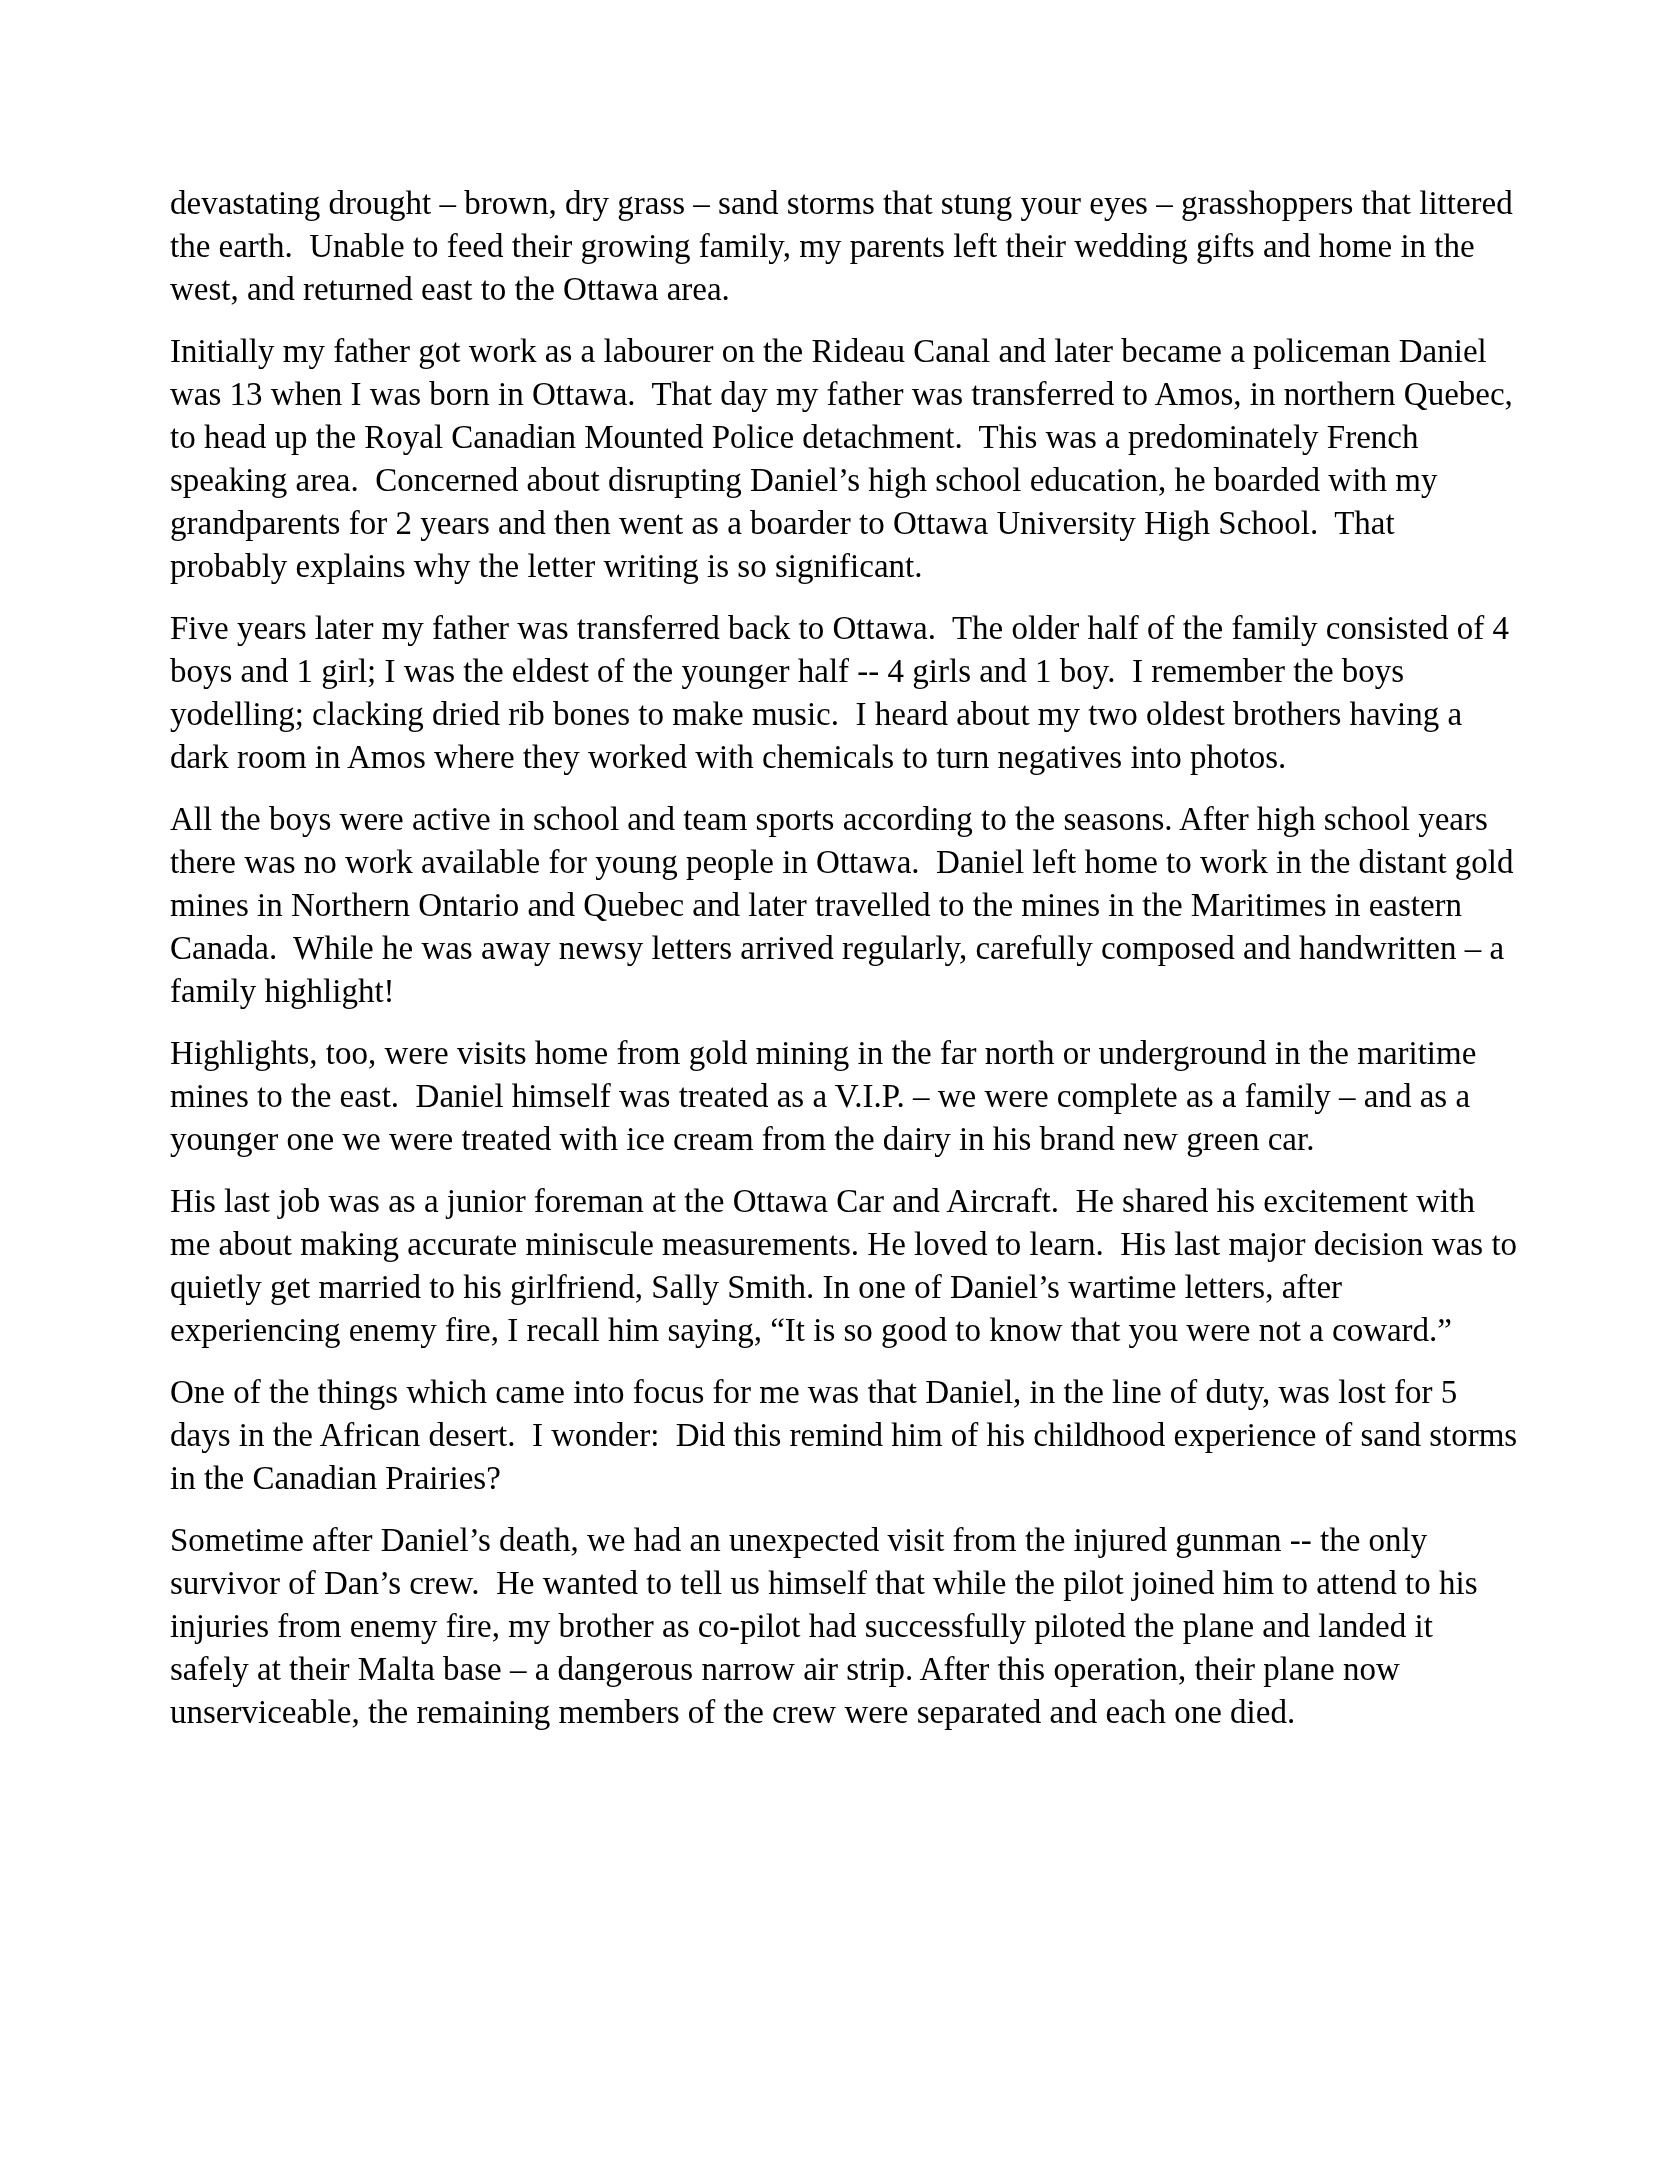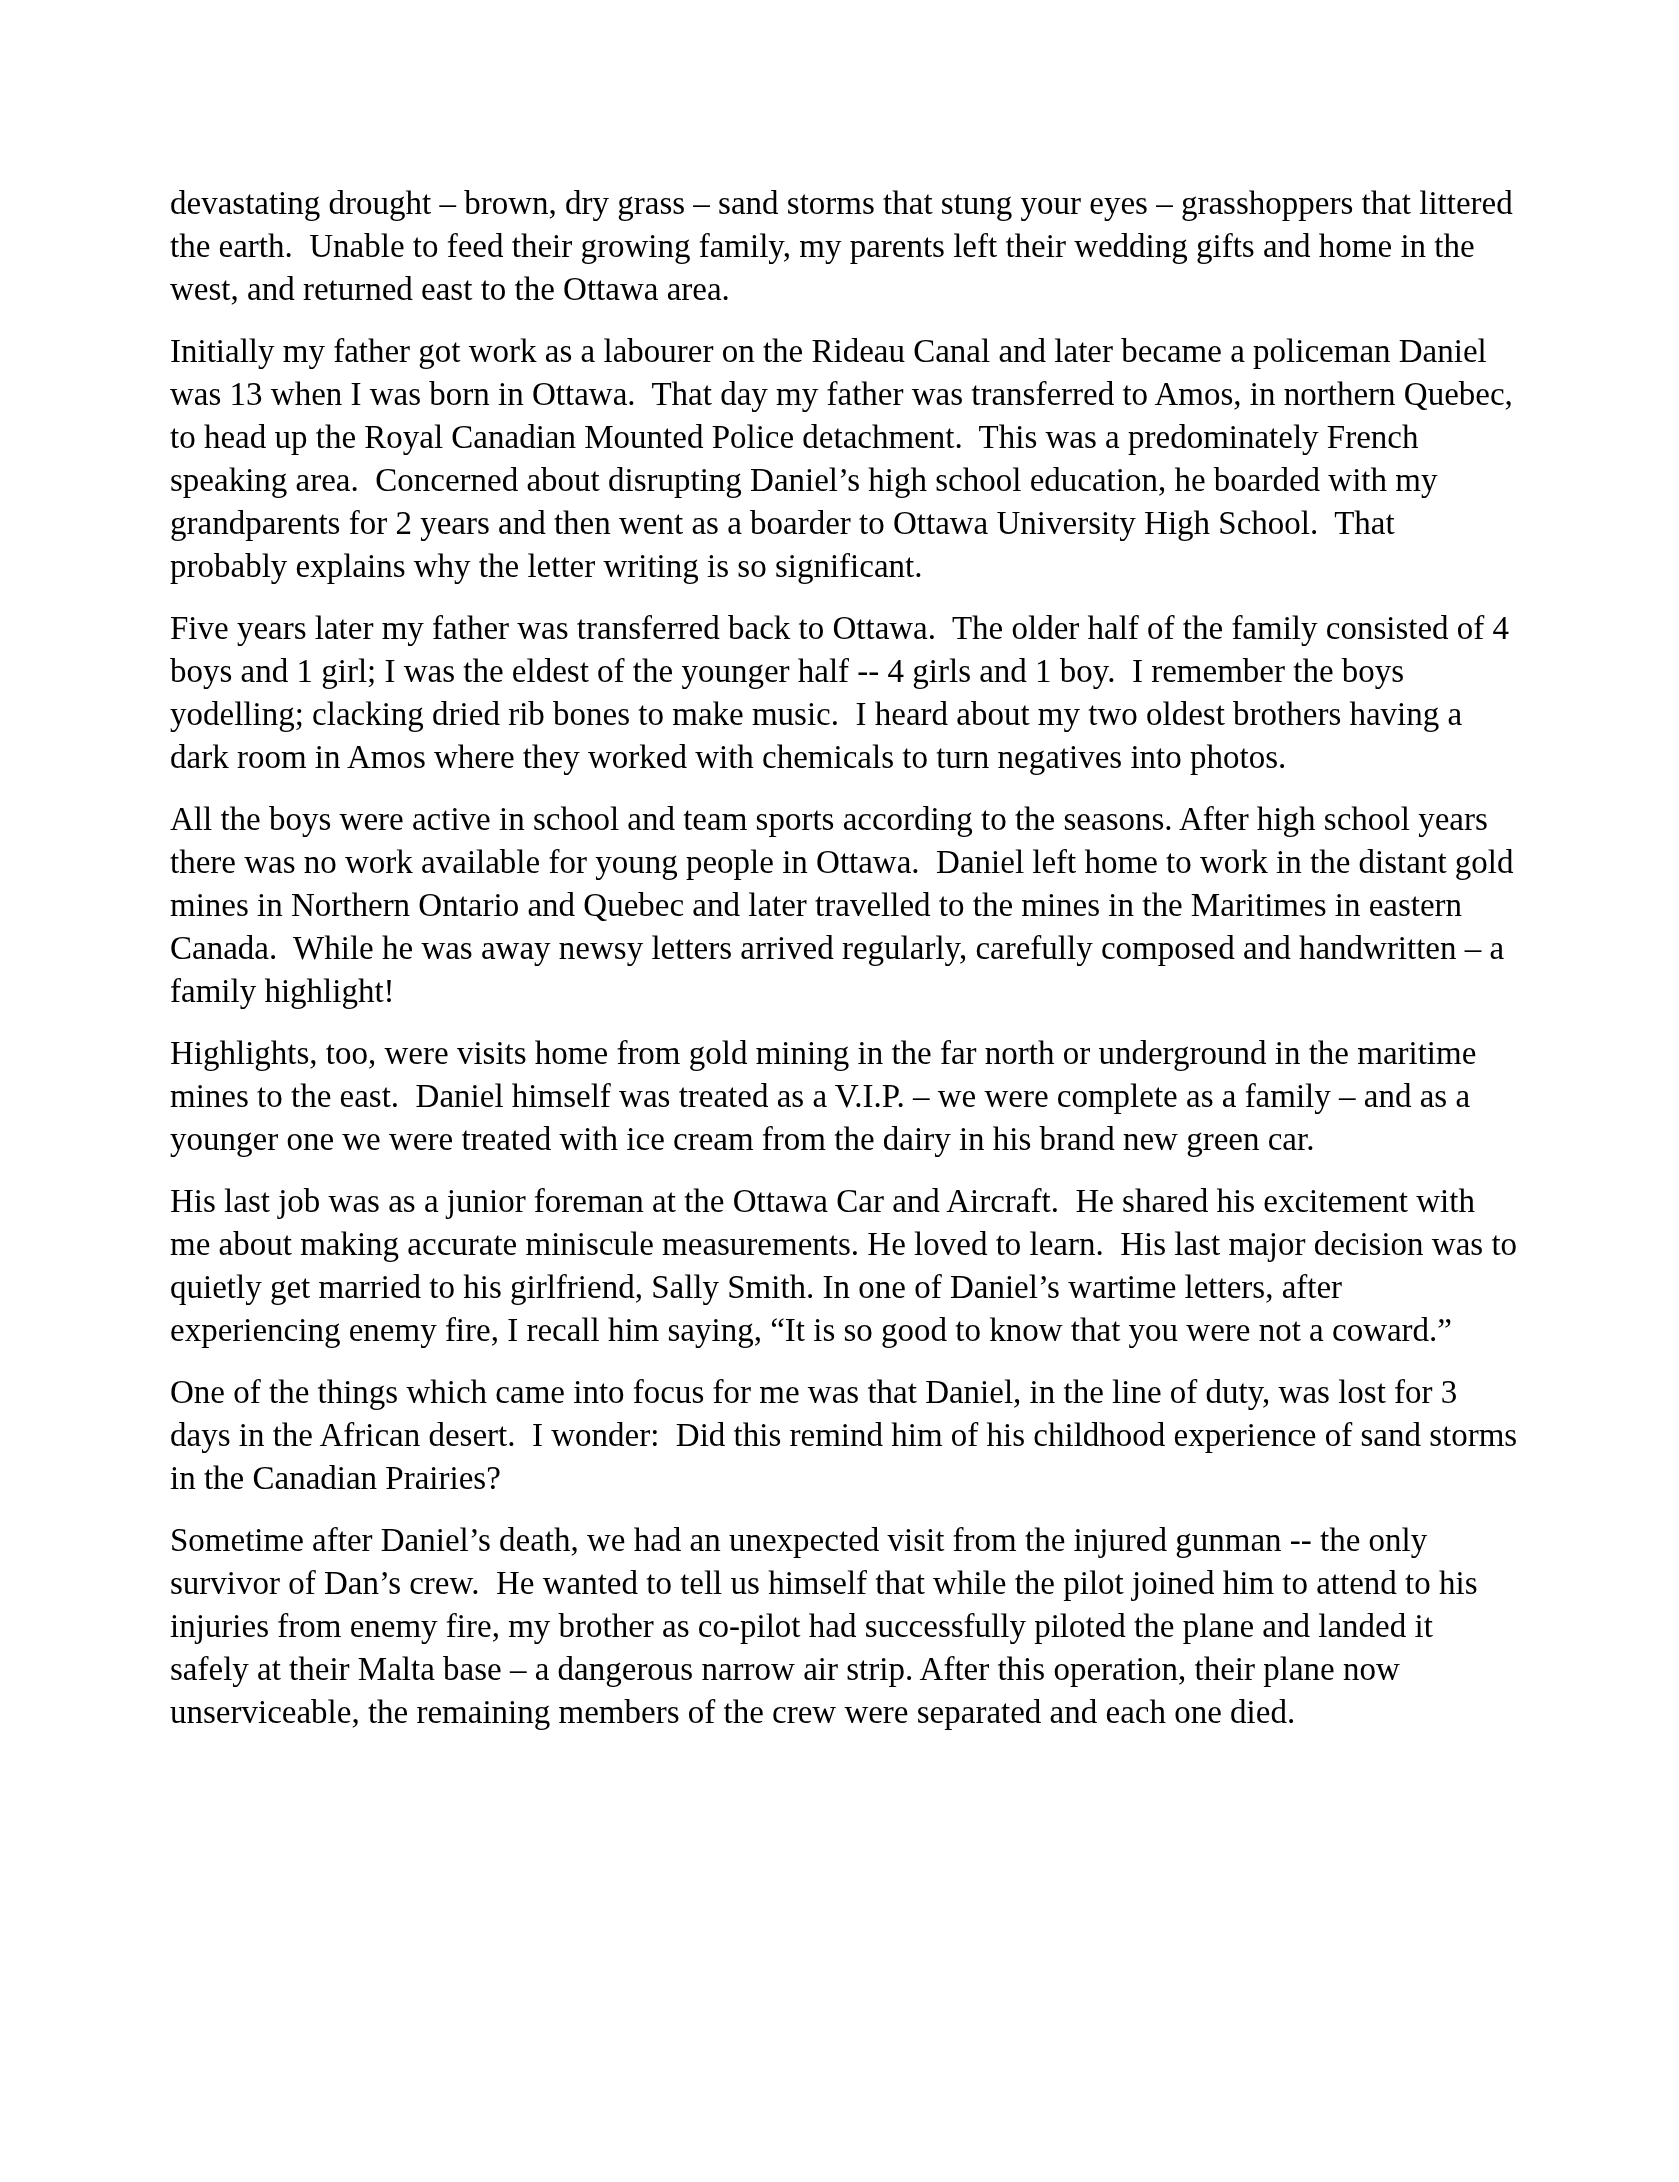--- a/index.html
+++ b/index.html
@@ -34,17 +34,17 @@
 <body>
 
 <div class="page">
   <div class="content">
     <p>devastating drought – brown, dry grass – sand storms that stung your eyes – grasshoppers that littered the earth.  Unable to feed their growing family, my parents left their wedding gifts and home in the west, and returned east to the Ottawa area.</p>
     <p>Initially my father got work as a labourer on the Rideau Canal and later became a policeman Daniel was 13 when I was born in Ottawa.  That day my father was transferred to Amos, in northern Quebec, to head up the Royal Canadian Mounted Police detachment.  This was a predominately French speaking area.  Concerned about disrupting Daniel’s high school education, he boarded with my grandparents for 2 years and then went as a boarder to Ottawa University High School.  That probably explains why the letter writing is so significant.</p>
     <p>Five years later my father was transferred back to Ottawa.  The older half of the family consisted of 4 boys and 1 girl; I was the eldest of the younger half -- 4 girls and 1 boy.  I remember the boys yodelling; clacking dried rib bones to make music.  I heard about my two oldest brothers having a dark room in Amos where they worked with chemicals to turn negatives into photos.</p>
     <p>All the boys were active in school and team sports according to the seasons. After high school years there was no work available for young people in Ottawa.  Daniel left home to work in the distant gold mines in Northern Ontario and Quebec and later travelled to the mines in the Maritimes in eastern Canada.  While he was away newsy letters arrived regularly, carefully composed and handwritten – a family highlight!</p>
     <p>Highlights, too, were visits home from gold mining in the far north or underground in the maritime mines to the east.  Daniel himself was treated as a V.I.P. – we were complete as a family – and as a younger one we were treated with ice cream from the dairy in his brand new green car.</p>
     <p>His last job was as a junior foreman at the Ottawa Car and Aircraft.  He shared his excitement with me about making accurate miniscule measurements. He loved to learn.  His last major decision was to quietly get married to his girlfriend, Sally Smith. In one of Daniel’s wartime letters, after experiencing enemy fire, I recall him saying, “It is so good to know that you were not a coward.”</p>
-    <p>One of the things which came into focus for me was that Daniel, in the line of duty, was lost for 3 days in the African desert.  I wonder:  Did this remind him of his childhood experience of sand storms in the Canadian Prairies?</p>
+    <p>One of the things which came into focus for me was that Daniel, in the line of duty, was lost for 5 days in the African desert.  I wonder:  Did this remind him of his childhood experience of sand storms in the Canadian Prairies?</p>
     <p>Sometime after Daniel’s death, we had an unexpected visit from the injured gunman -- the only survivor of Dan’s crew.  He wanted to tell us himself that while the pilot joined him to attend to his injuries from enemy fire, my brother as co-pilot had successfully piloted the plane and landed it safely at their Malta base – a dangerous narrow air strip. After this operation, their plane now unserviceable, the remaining members of the crew were separated and each one died.</p>
   </div>
 </div>
 
 
 </body></html>

